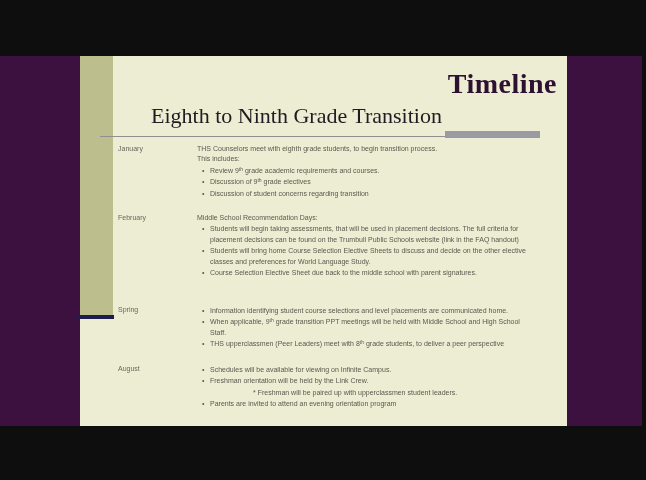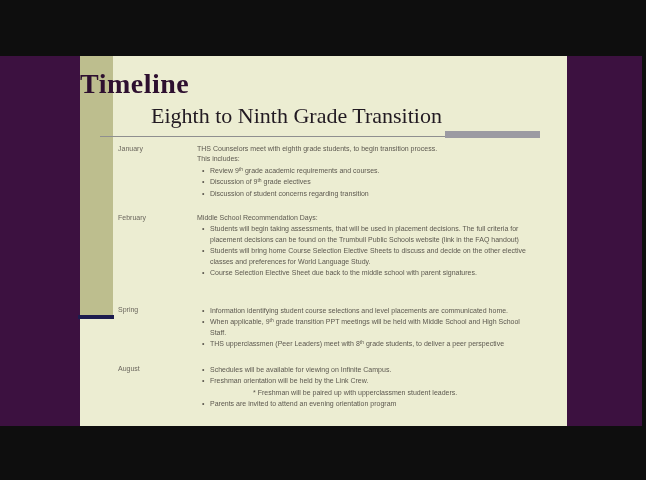--- a/index.html
+++ b/index.html
@@ -15,21 +15,21 @@
     --body-text:#5c584f;
     --label-text:#6b675e;
   }
   *{margin:0;padding:0;box-sizing:border-box;}
   html,body{width:646px;height:480px;overflow:hidden;}
   body{background:var(--background);position:relative;font-family:"Liberation Sans",sans-serif;}
   .slide{position:absolute;left:0;top:56px;width:642px;height:370px;background:var(--slide-purple);}
   .content{position:absolute;left:80px;top:0;width:487px;height:370px;background:var(--content-cream);}
   .stripe{position:absolute;left:80px;top:0;width:33px;height:259px;background:var(--stripe-olive);}
   .stripe-underline{position:absolute;left:78px;top:259px;width:36px;height:4px;background:var(--stripe-underline-navy);}
-  .title{position:absolute;left:80px;top:12px;width:477px;text-align:left;
+  .title{position:absolute;left:80px;top:12px;width:477px;text-align:right;
          font-family:"Liberation Serif",serif;font-weight:bold;font-size:28px;line-height:32px;
          color:var(--title-text);letter-spacing:.5px;}
   .subtitle{position:absolute;left:80px;top:47px;width:433px;text-align:center;
          font-family:"Liberation Serif",serif;font-size:22px;line-height:26px;color:var(--subtitle-text);}
   .rule{position:absolute;left:100px;top:80px;width:440px;height:1px;background:var(--rule-gray);}
   .rule-accent{position:absolute;left:445px;top:75px;width:95px;height:7px;background:var(--accent-bar-gray);}
   .sections{position:absolute;left:0;top:0;width:642px;height:370px;}
   .section{position:absolute;left:0;width:560px;display:flex;}
   .label{position:absolute;left:118px;top:0;width:76px;font-size:7px;line-height:10px;color:var(--label-text);}
   .items{position:absolute;left:197px;top:0;width:340px;font-size:7px;line-height:10.4px;color:var(--body-text);}

